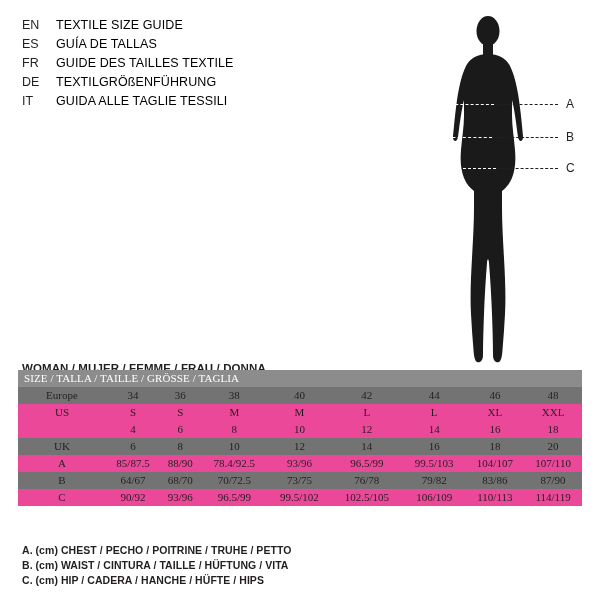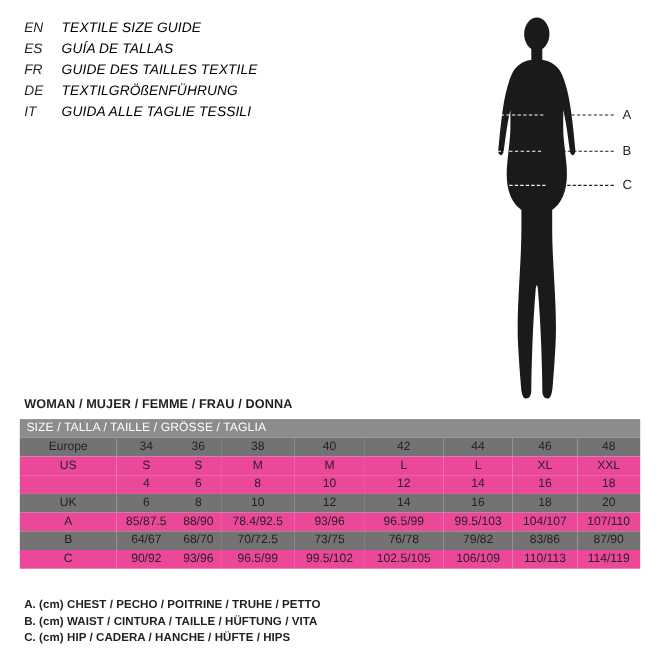--- a/index.html
+++ b/index.html
@@ -26,21 +26,20 @@
     position: absolute;
     left: 22px;
     top: 16px;
     width: 330px;
   }
   .lang-row {
     display: flex;
     align-items: baseline;
     line-height: 18px;
     margin-bottom: 1px;
-    font-style: italic;
   }
   .lang-code {
     width: 34px;
     flex: 0 0 34px;
     font-size: 12.5px;
     color: #231f20;
   }
   .lang-text {
     font-size: 12.5px;
     color: #000000;
@@ -83,22 +82,23 @@
     font-size: 11.5px;
     font-weight: bold;
     color: #231f20;
     letter-spacing: 0.1px;
   }
 
   
   .table-wrap {
     position: absolute;
     left: 18px;
-    top: 381px;
+    top: 370px;
     width: 564px;
+    font-family: Liberation Serif, serif;
   }
   table.size-table {
     border-collapse: collapse;
     width: 564px;
     font-size: 11px;
     color: #231f20;
   }
   table.size-table td, table.size-table th {
     padding: 0;
     height: 17px;

